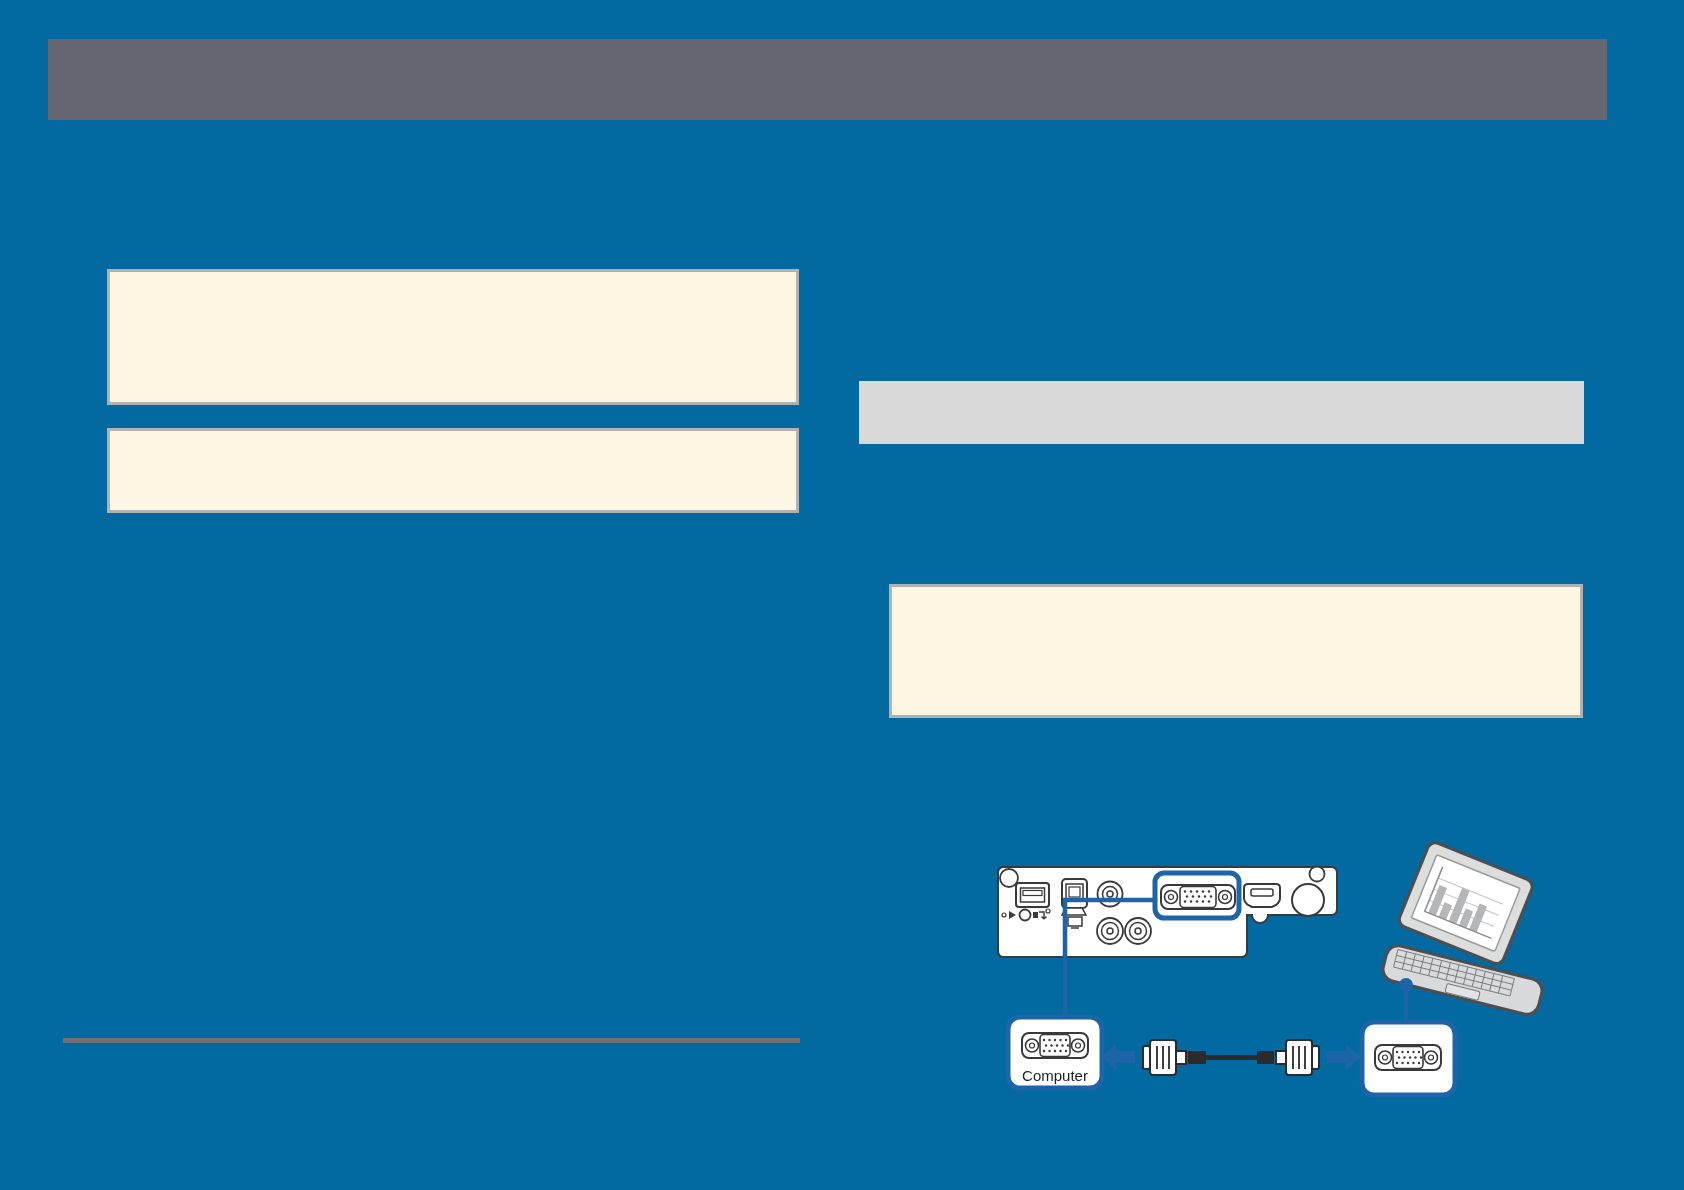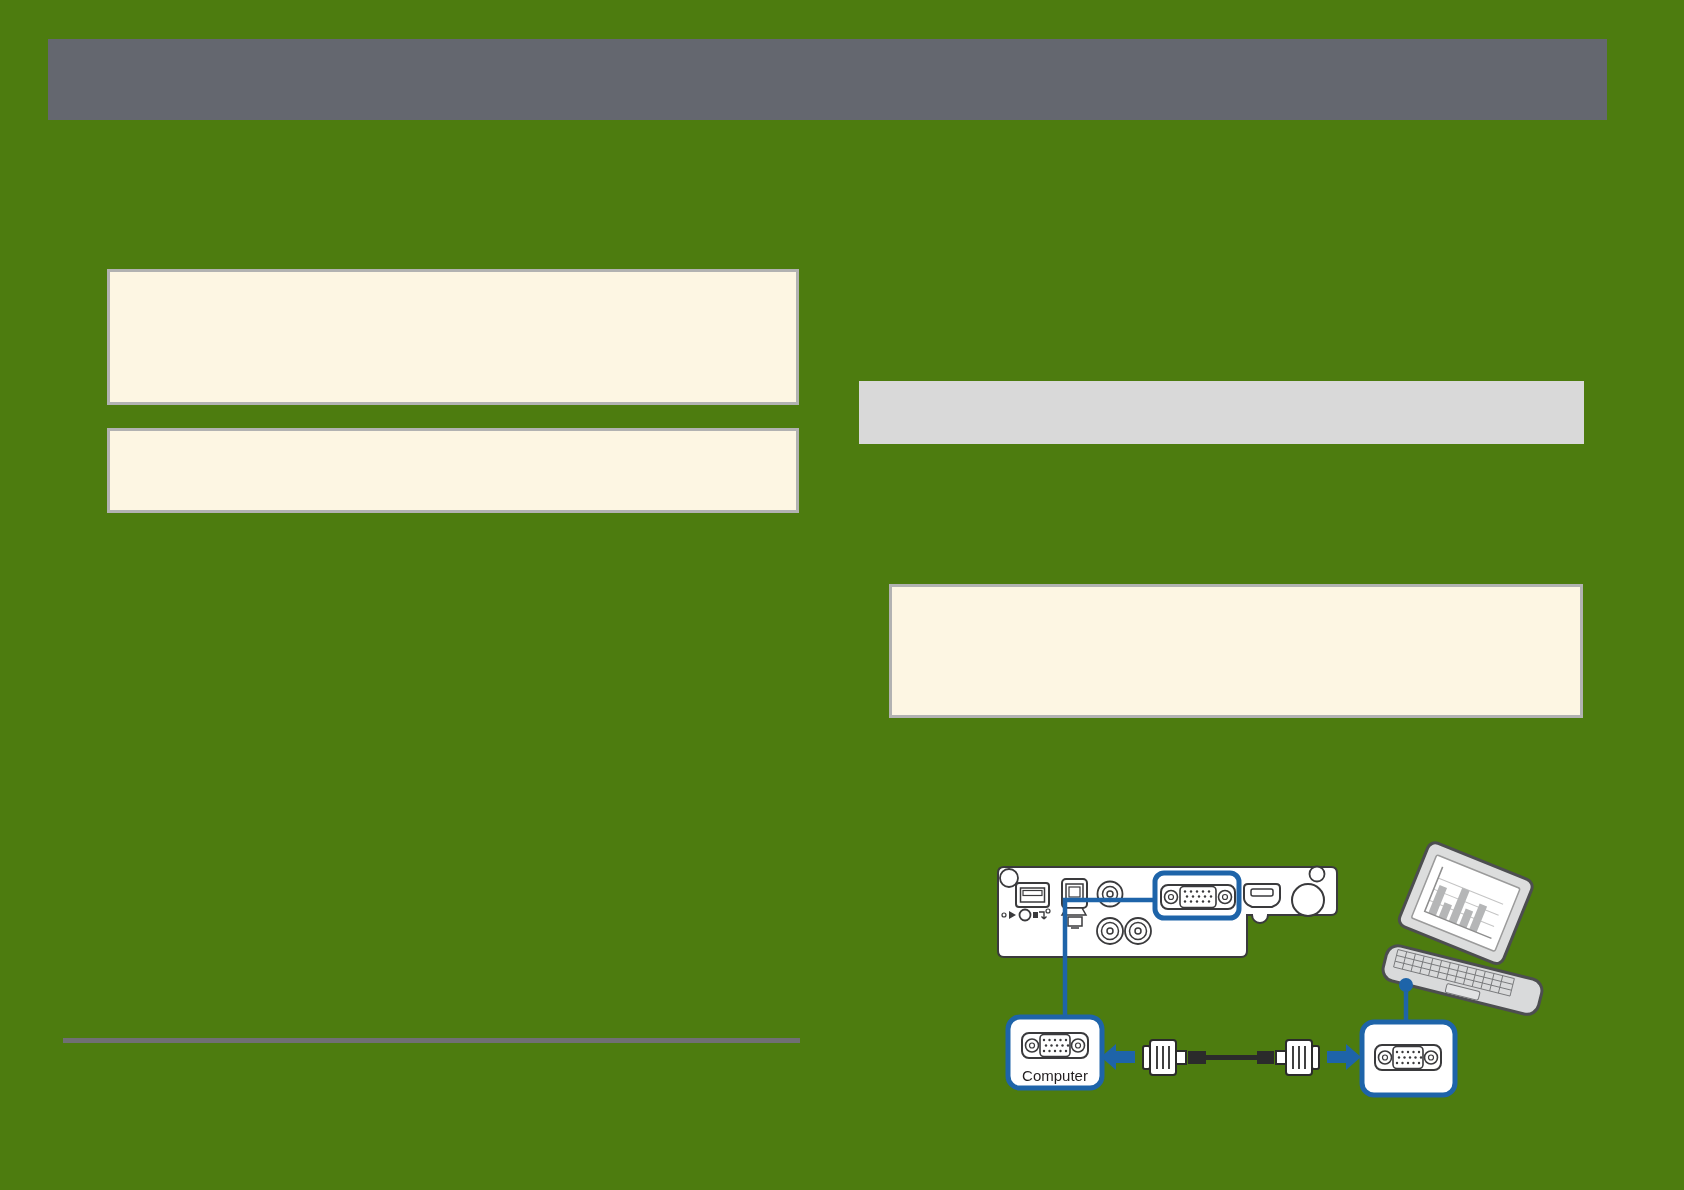--- a/index.html
+++ b/index.html
@@ -5,21 +5,21 @@
   html, body {
     margin: 0;
     padding: 0;
     background: #ffffff;
     font-family: "Liberation Sans", sans-serif;
   }
   .page {
     position: relative;
     width: 1684px;
     height: 1190px;
-    background: #4d7c0f;
+    background: #0369a1;
     overflow: hidden;
   }
   .title-bar {
     position: absolute;
     left: 48px;
     top: 39px;
     width: 1559px;
     height: 81px;
     background: #64676F;
   }

